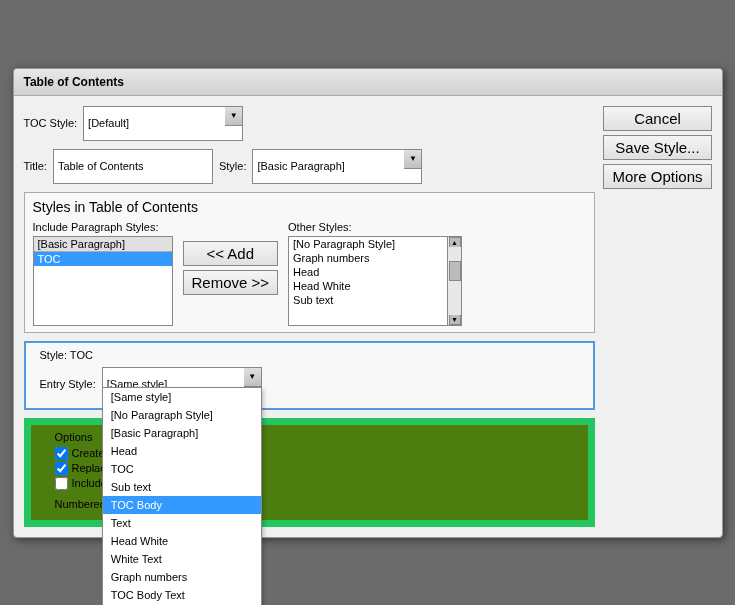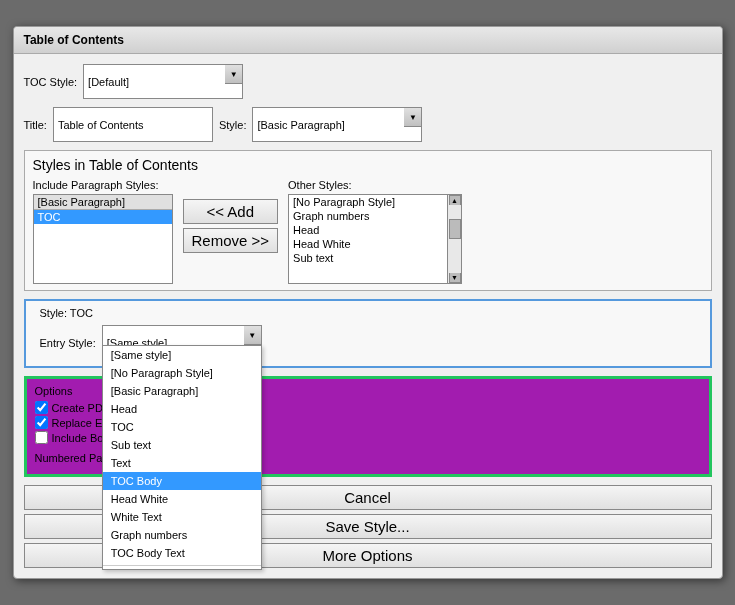--- a/index.html
+++ b/index.html
@@ -27,21 +27,20 @@
       padding: 6px 10px;
       font-size: 12px;
       font-weight: bold;
       color: #000;
       border-radius: 4px 4px 0 0;
     }
     .dialog-body {
       display: flex;
       padding: 10px;
       gap: 8px;
-      flex-direction: column;
     }
     .main-area {
       flex: 1;
       display: flex;
       flex-direction: column;
       gap: 8px;
     }
     .right-buttons {
       display: flex;
       flex-direction: column;
@@ -248,23 +247,23 @@
     }
     .dropdown-open .dd-item.selected {
       background: #3399ff;
       color: white;
     }
     .dropdown-open .dd-separator {
       border-top: 1px solid #ccc;
       margin: 3px 0;
     }
     .options-box {
-      border: 3px solid #22c55e;
-      padding: 6px 8px;
-      background: #a21caf;
+      border: 7px solid #22c55e;
+      padding: 6px 24px;
+      background: #4d7c0f;
     }
     .options-title {
       font-size: 11px;
       color: #000;
       margin-bottom: 4px;
     }
     .checkbox-row {
       display: flex;
       align-items: center;
       gap: 4px;
@@ -352,22 +351,22 @@
             <input type="text" class="dropdown-select" style="width: 160px;" value="[Same style]">
             <div class="dropdown-arrow">▼</div>
             
             <div class="dropdown-open">
               <div class="dd-item">[Same style]</div>
               <div class="dd-item">[No Paragraph Style]</div>
               <div class="dd-item">[Basic Paragraph]</div>
               <div class="dd-item">Head</div>
               <div class="dd-item">TOC</div>
               <div class="dd-item">Sub text</div>
+              <div class="dd-item selected">TOC Body</div>
               <div class="dd-item">Text</div>
-              <div class="dd-item selected">TOC Body</div>
               <div class="dd-item">Head White</div>
               <div class="dd-item">White Text</div>
               <div class="dd-item">Graph numbers</div>
               <div class="dd-item">TOC Body Text</div>
               <div class="dd-separator"></div>
 
             </div>
           </div>
         </div>
       </div>

